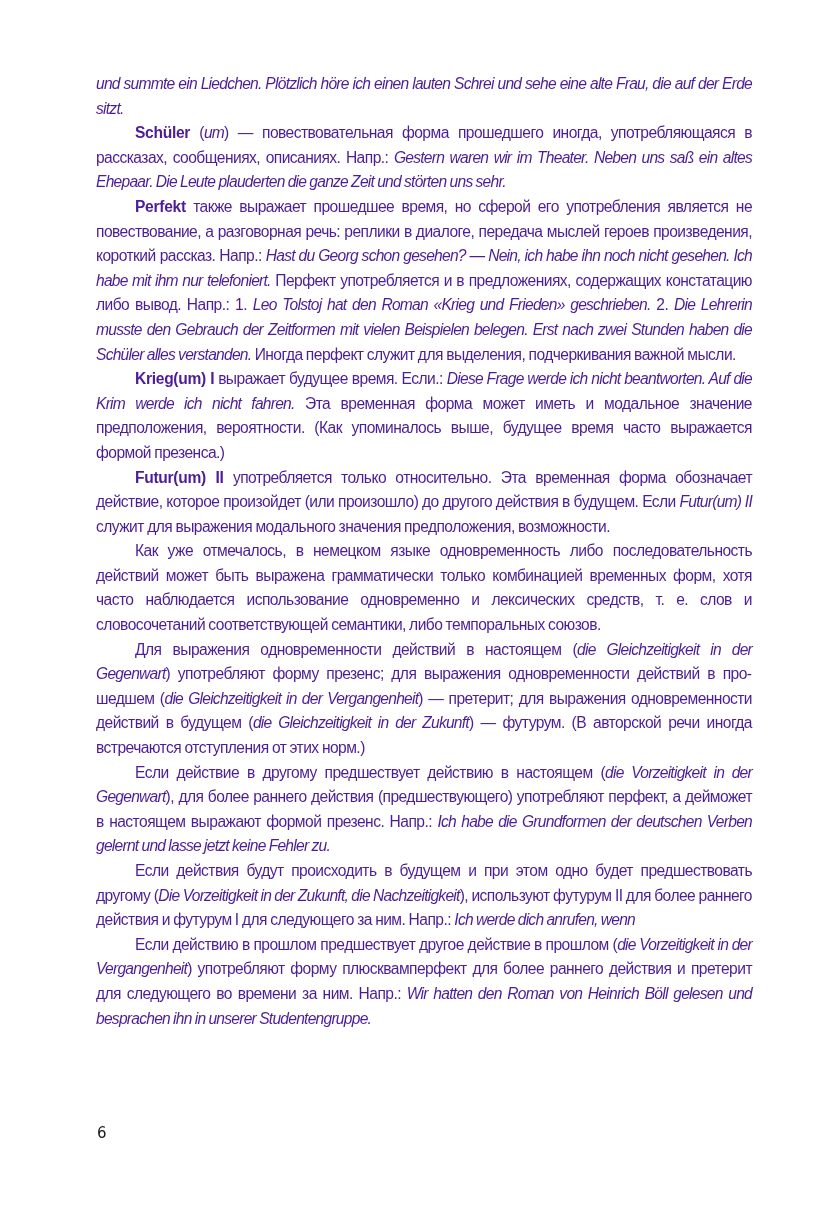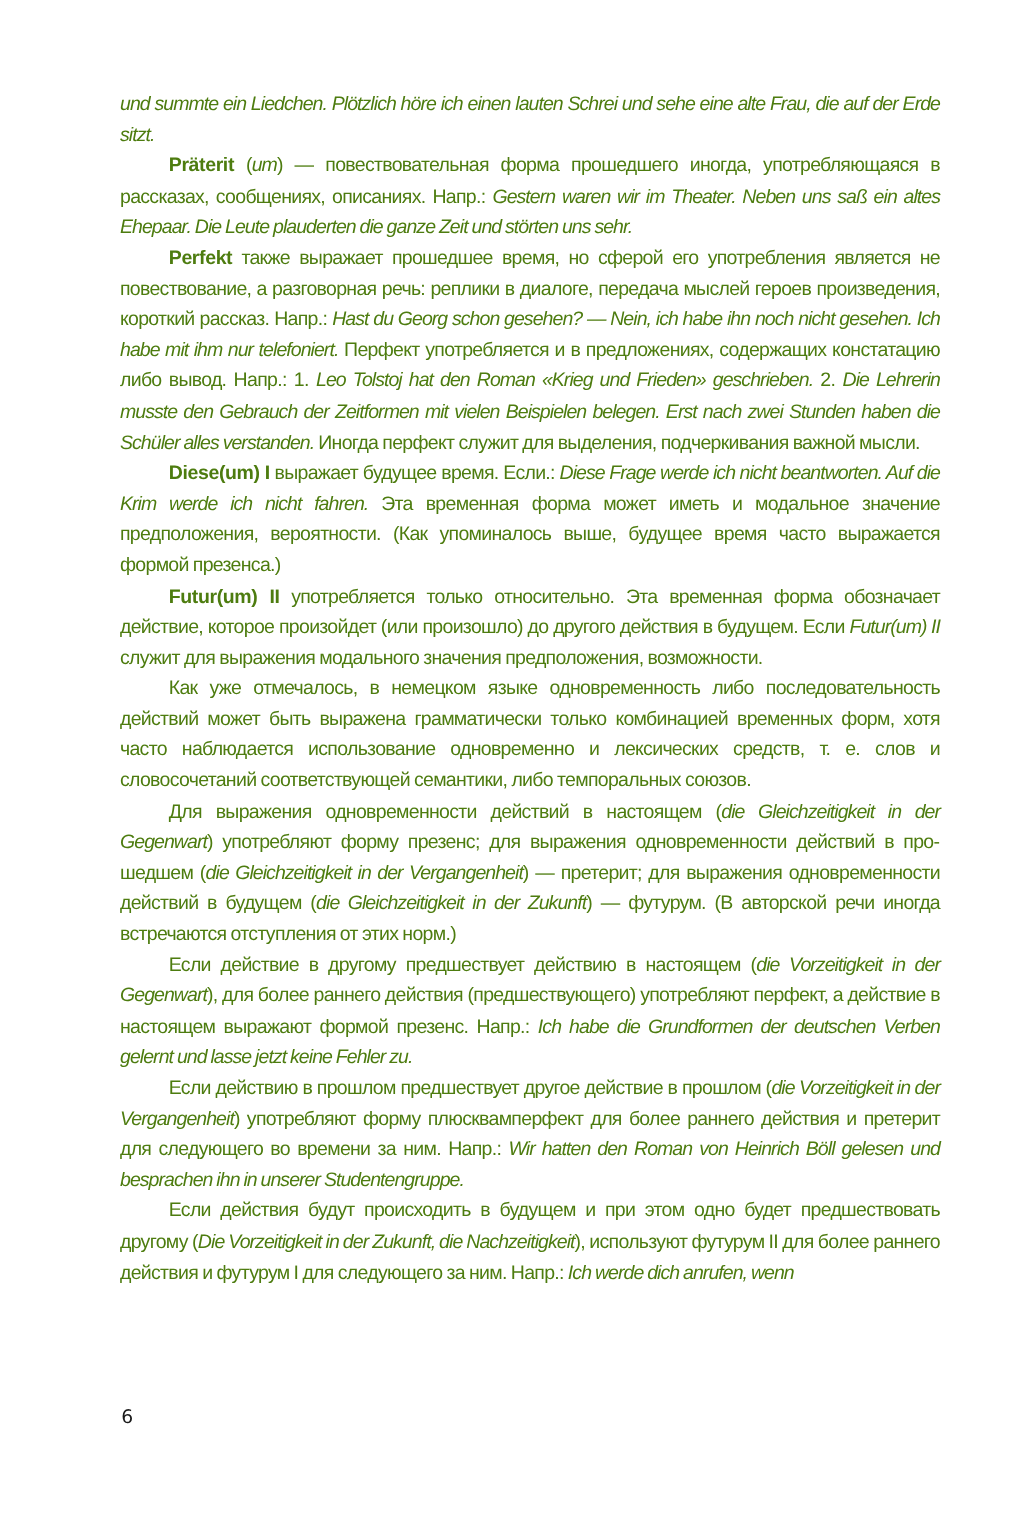--- a/index.html
+++ b/index.html
@@ -5,21 +5,21 @@
     html, body { margin: 0; padding: 0; background: #ffffff; }
     body { width: 827px; height: 1211px; position: relative; overflow: hidden; }
     .page {
       position: absolute;
       left: 96px;
       top: 72px;
       width: 656px;
       font-family: "Liberation Sans", sans-serif;
       font-size: 15.6px;
       line-height: 24.6px;
-      color: #4d7c0f;
+      color: #4c1d95;
       letter-spacing: -0.55px;
       word-spacing: -0.5px;
     }
     .page p {
       margin: 0;
       text-align: justify;
       text-indent: 39px;
       hyphens: manual;
     }
     .page p.cont { text-indent: 0; }
@@ -32,24 +32,24 @@
       font-family: "DejaVu Sans", sans-serif;
       font-size: 15px;
       color: #1a1a1a;
     }
   </style>
 </head>
 <body>
 
 <div class="page" id="page-body">
     <p class="cont"><i>und summte ein Liedchen. Plötzlich höre ich einen lauten Schrei und sehe eine alte Frau, die auf der Erde sitzt.</i></p>
-    <p><b>Präterit</b><span> (</span><i>um</i><span>) — повествовательная форма прошедшего иногда, употребляющаяся в рассказах, сообщениях, описаниях. Напр.: </span><i>Gestern waren wir im Theater. Neben uns saß ein altes Ehepaar. Die Leute plauderten die ganze Zeit und störten uns sehr.</i></p>
+    <p><b>Schüler</b><span> (</span><i>um</i><span>) — повествовательная форма прошедшего иногда, употребляющаяся в рассказах, сообщениях, описаниях. Напр.: </span><i>Gestern waren wir im Theater. Neben uns saß ein altes Ehepaar. Die Leute plauderten die ganze Zeit und störten uns sehr.</i></p>
     <p><b>Perfekt</b><span> также выражает прошедшее время, но сферой его употребления является не повествование, а разговорная речь: реплики в диалоге, передача мыслей героев про­изведения, короткий рассказ. Напр.: </span><i>Hast du Georg schon gesehen? — Nein, ich habe ihn noch nicht gesehen. Ich habe mit ihm nur telefoniert.</i><span> Перфект употребляется и в предложениях, со­держащих констатацию либо вывод. Напр.: 1. </span><i>Leo Tolstoj hat den Roman «Krieg und Frieden» geschrieben.</i><span> 2. </span><i>Die Lehrerin musste den Gebrauch der Zeitformen mit vielen Beispielen belegen. Erst nach zwei Stunden haben die Schüler alles verstanden.</i><span> Иногда перфект служит для выделения, подчеркивания важной мысли.</span></p>
-    <p><b>Diese(um) I</b><span> выражает будущее время. Если.: </span><i>Diese Frage werde ich nicht beantworten. Auf die Krim werde ich nicht fahren.</i><span> Эта временная форма может иметь и модальное значение предположения, вероятности. (Как упоминалось выше, будущее время часто выражается формой презенса.)</span></p>
+    <p><b>Krieg(um) I</b><span> выражает будущее время. Если.: </span><i>Diese Frage werde ich nicht beantworten. Auf die Krim werde ich nicht fahren.</i><span> Эта временная форма может иметь и модальное значение предположения, вероятности. (Как упоминалось выше, будущее время часто выражается формой презенса.)</span></p>
     <p><b>Futur(um) II</b><span> употребляется только относительно. Эта временная форма обознача­ет действие, которое произойдет (или произошло) до другого действия в будущем. Если </span><i>Futur(um) II</i><span> служит для выражения модального значения предположения, возможности.</span></p>
     <p><span>Как уже отмечалось, в немецком языке одновременность либо последовательность действий может быть выражена грамматически только комбинацией временных форм, хотя часто наблюдается использование одновременно и лексических средств, т. е. слов и словосочетаний соответствующей семантики, либо темпоральных союзов.</span></p>
     <p><span>Для выражения одновременности действий в настоящем (</span><i>die Gleichzeitigkeit in der Gegenwart</i><span>) употребляют форму презенс; для выражения одновременности действий в про­шедшем (</span><i>die Gleichzeitigkeit in der Vergangenheit</i><span>) — претерит; для выражения одновремен­ности действий в будущем (</span><i>die Gleichzeitigkeit in der Zukunft</i><span>) — футурум. (В авторской речи иногда встречаются отступления от этих норм.)</span></p>
-    <p><span>Если действие в другому предшествует действию в настоящем (</span><i>die Vorzeitigkeit in der Gegenwart</i><span>), для более раннего действия (предшествующего) употребляют перфект, а дей­ствие в настоящем выражают формой презенс. Напр.: </span><i>Ich habe die Grundformen der deutschen Verben gelernt und lasse jetzt keine Fehler zu.</i></p>
+    <p><span>Если действие в другому предшествует действию в настоящем (</span><i>die Vorzeitigkeit in der Gegenwart</i><span>), для более раннего действия (предшествующего) употребляют перфект, а дей­может в настоящем выражают формой презенс. Напр.: </span><i>Ich habe die Grundformen der deutschen Verben gelernt und lasse jetzt keine Fehler zu.</i></p>
+    <p><span>Если действия будут происходить в будущем и при этом одно будет предшествовать другому (</span><i>Die Vorzeitigkeit in der Zukunft, die Nachzeitigkeit</i><span>), используют футурум II для более раннего действия и футурум I для следующего за ним. Напр.: </span><i>Ich werde dich anrufen, wenn</i></p>
     <p><span>Если действию в прошлом предшествует другое действие в прошлом (</span><i>die Vorzeitigkeit in der Vergangenheit</i><span>) употребляют форму плюсквамперфект для более раннего действия и претерит для следующего во времени за ним. Напр.: </span><i>Wir hatten den Roman von Heinrich Böll gelesen und besprachen ihn in unserer Studentengruppe.</i></p>
-    <p><span>Если действия будут происходить в будущем и при этом одно будет предшествовать другому (</span><i>Die Vorzeitigkeit in der Zukunft, die Nachzeitigkeit</i><span>), используют футурум II для более раннего действия и футурум I для следующего за ним. Напр.: </span><i>Ich werde dich anrufen, wenn</i></p>
   </div>
 
 <div class="page-number">6</div>
 
 </body></html>

